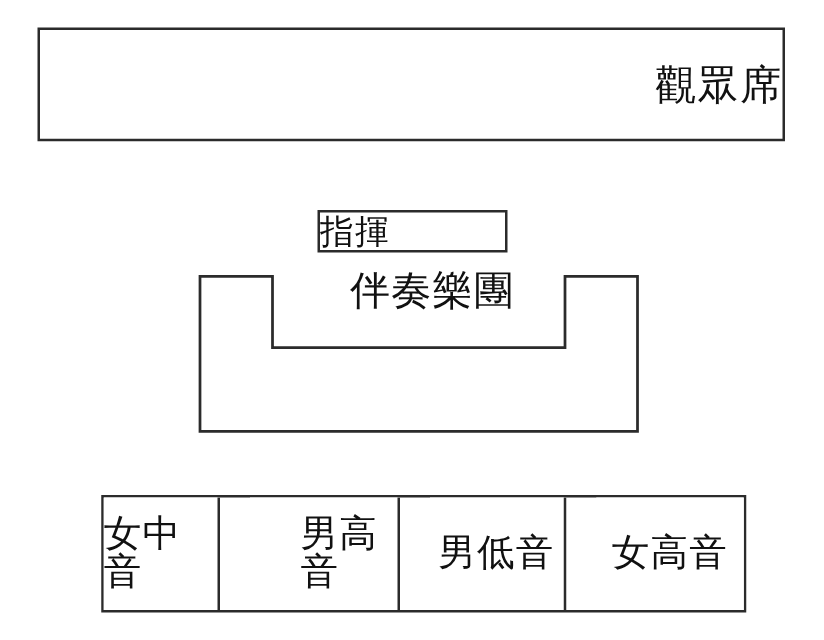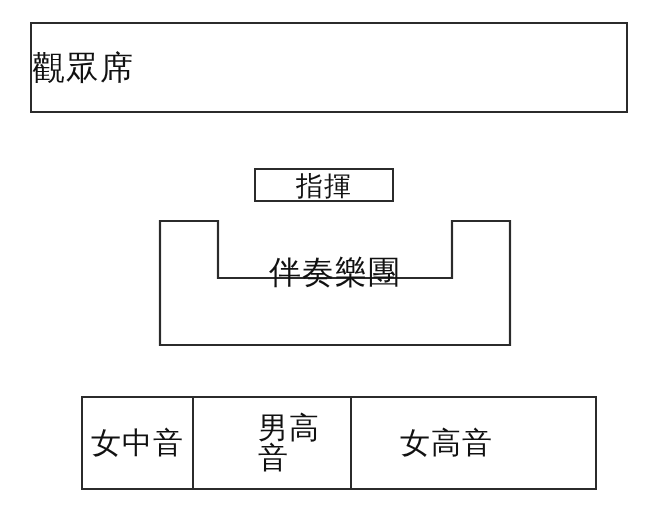--- a/index.html
+++ b/index.html
@@ -27,42 +27,41 @@
   .audience-box {
     position: absolute;
     left: 30px;
     top: 22px;
     width: 598px;
     height: 91px;
     border: 2px solid #2b2b2b;
     box-sizing: border-box;
     display: flex;
     align-items: center;
-    justify-content: flex-start;
+    justify-content: flex-end;
     background: #ffffff;
   }
   .audience-label {
     font-size: 33px;
     line-height: 1;
     letter-spacing: 1px;
     color: #111111;
   }
 
   
   .conductor-box {
     position: absolute;
     left: 254px;
     top: 168px;
-    width: 140px;
+    width: 152px;
     height: 34px;
     border: 2px solid #2b2b2b;
     box-sizing: border-box;
     display: flex;
     align-items: center;
-    justify-content: center;
     background: #ffffff;
   }
   .conductor-label {
     font-size: 27px;
     line-height: 1;
     letter-spacing: 1px;
     color: #111111;
   }
 
   
@@ -73,26 +72,26 @@
     width: 360px;
     height: 134px;
   }
   .pit-wrap svg {
     display: block;
     width: 360px;
     height: 134px;
   }
   .pit-label {
     position: absolute;
-    left: 0;
+    left: 11px;
     top: 0;
     width: 360px;
     height: 134px;
     display: flex;
-    align-items: center;
+    align-items: flex-start;
     justify-content: center;
     pointer-events: none;
   }
   .pit-label span {
     font-size: 32px;
     line-height: 1;
     letter-spacing: 1px;
     color: #111111;
     padding-bottom: 22px;
   }
@@ -156,18 +155,21 @@
     </div>
   </div>
 
   <div class="voices-row">
     <div class="voice-cell w-111">
       <span>女中音</span>
     </div>
     <div class="voice-cell w-134">
       <span>男高音</span>
     </div>
+    <div class="voice-cell w-130">
+      <span>男低音</span>
+    </div>
     <div class="voice-cell w-141">
       <span>女高音</span>
     </div>
   </div>
 
 </div>
 
 </body></html>

